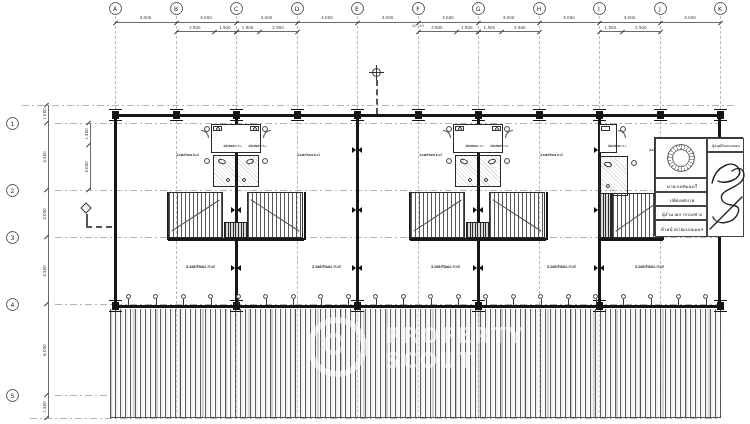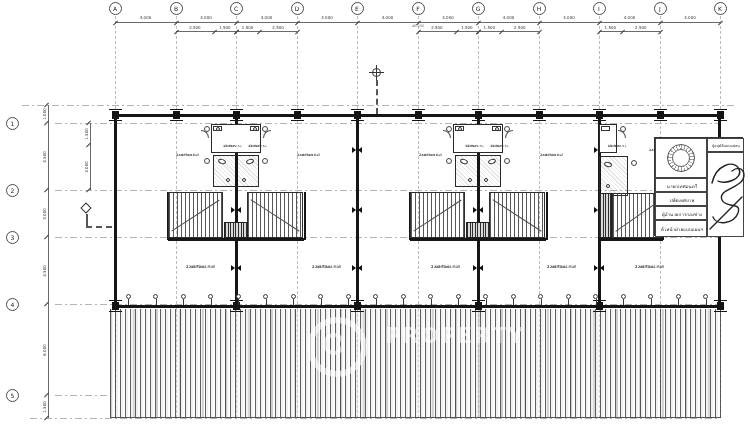--- a/index.html
+++ b/index.html
@@ -415,20 +415,21 @@
       </div>
     </div>
 
   <div class="hatch"></div>
 
   <div class="wm layer">
     <div class="wm-circle">
       <div class="wm-inner" style="left:10px;top:10px;"></div>
     </div>
     <div class="wm-line" style="left:341px;top:324px;">PROPERTY</div>
+    <div class="wm-line" style="left:341px;top:349px;">SCOUT</div>
   </div>
 
   <div class="tb">
     <div class="cell" style="left:0;top:0;width:52px;height:40px;">
       <div class="seal" style="left:11px;top:5px;">
         <div class="seal-in"></div>
       </div>
     </div>
     <div class="cell" style="left:52px;top:0;width:37px;height:14px;">
       <div class="tb-rowtxt" style="left:18px;top:7px;font-size:3.6px;">ผู้อนุมัติแบบแปลน</div>

